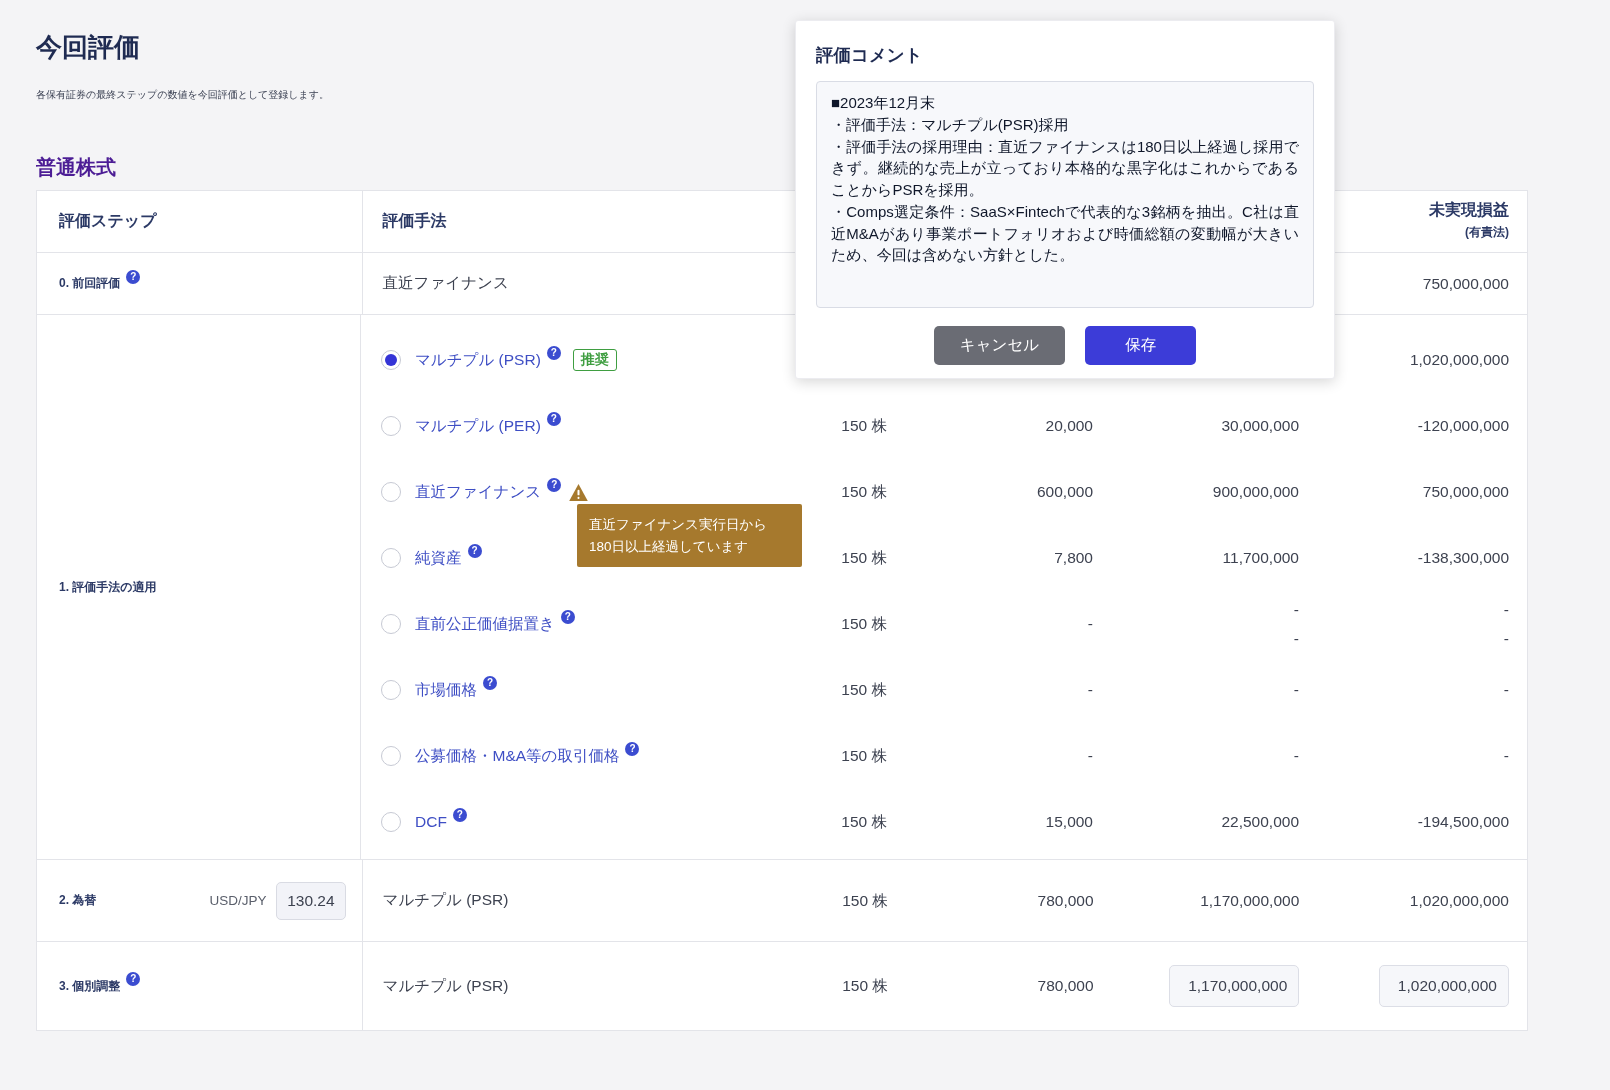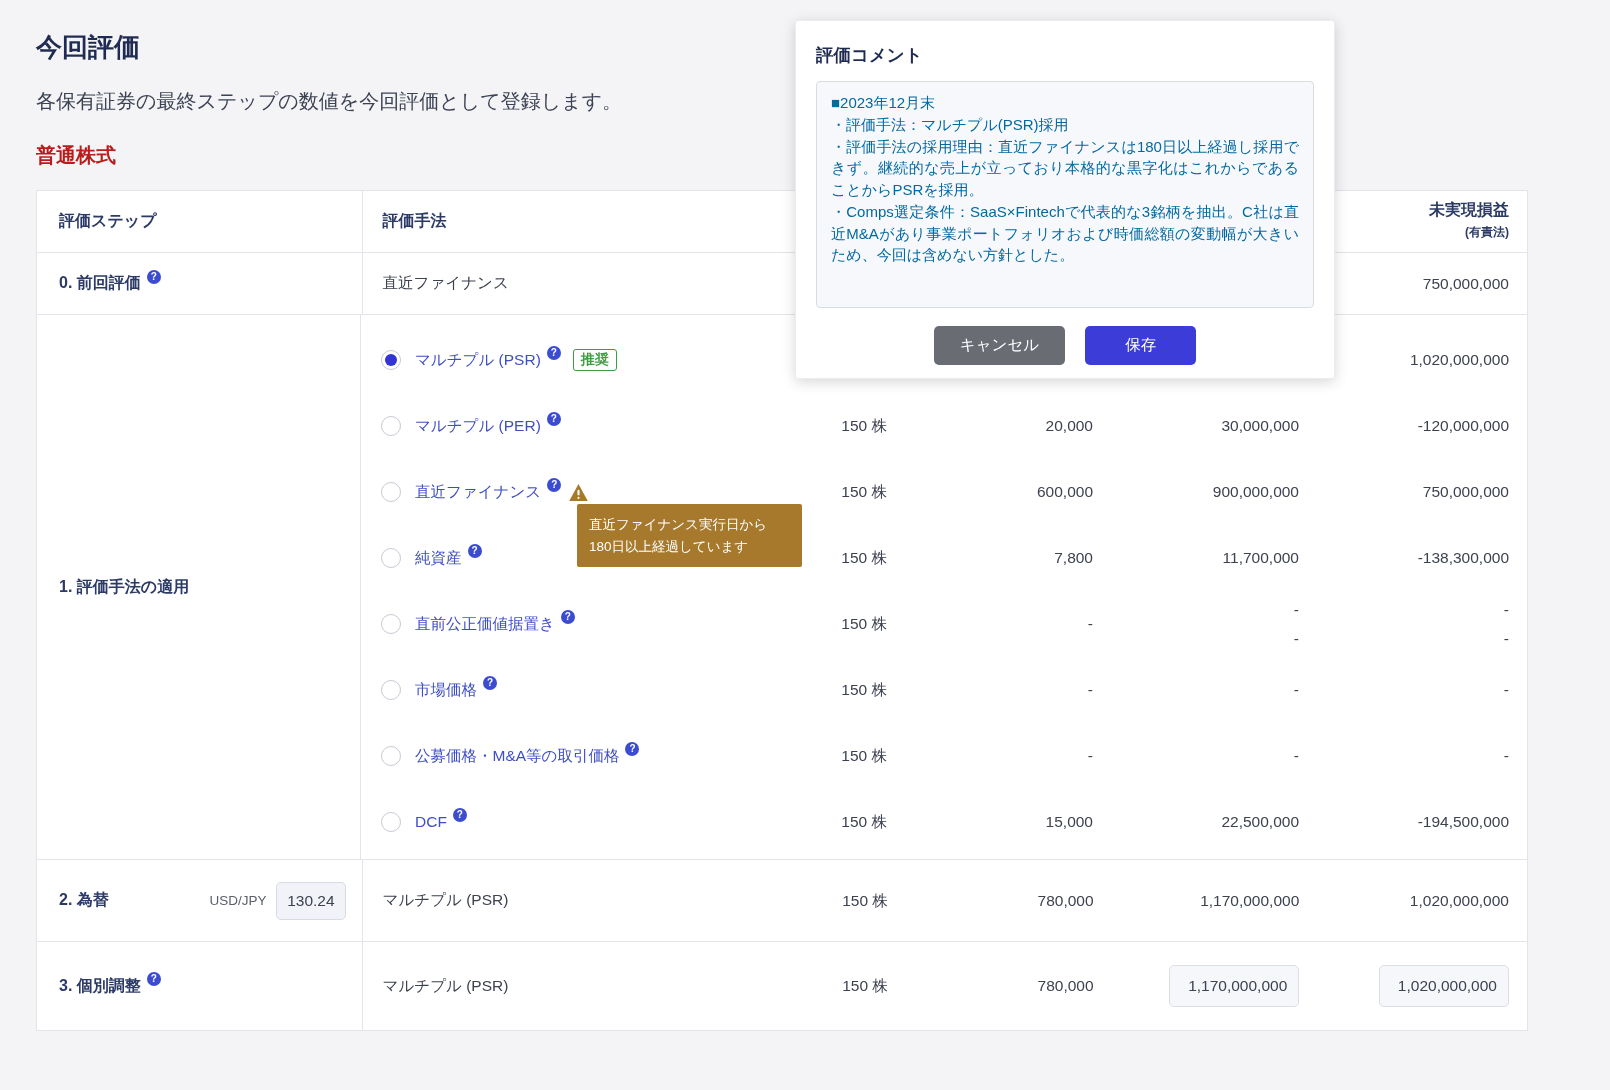--- a/index.html
+++ b/index.html
@@ -7,22 +7,22 @@
   body {
     font-family: "Liberation Sans", "DejaVu Sans", sans-serif;
     background: #f4f4f6;
     color: #3d4250;
     overflow: hidden;
   }
   .stage { position: relative; width: 1394px; height: 1090px; }
 
   
   .page-title { position:absolute; left:36px; top:30px; font-size:26px; font-weight:bold; color:#1f2b52; }
-  .page-subtitle { position:absolute; left:36px; top:88px; font-size:20px; color:#3c4254;text-align:center; }
-  .section-title { position:absolute; left:36px; top:142px; font-size:20px; font-weight:bold; color:#b91c1c; }
+  .page-subtitle { position:absolute; left:36px; top:88px; font-size:10px; color:#3c4254;text-align:center; }
+  .section-title { position:absolute; left:36px; top:154px; font-size:20px; font-weight:bold; color:#4c1d95; }
 
   
   .comment-link { position:absolute; top:33px; right:80px; display:flex; align-items:center; gap:8px; cursor:pointer; }
   .comment-link .lbl { font-size:17px; font-weight:bold; color:#2e3dae; }
   .badge-red { background:#9e1a2c; color:#fff; font-size:13px; font-weight:bold; border-radius:999px; padding:16px 11px; }
 
   
   .vtable { position:absolute; left:36px; top:190px; width:1492px; background:#fff; border:1px solid #e3e4e9; }
   .trow { display:flex; align-items:stretch; }
   .bline { border-bottom:1px solid #e3e4e9; }
@@ -34,21 +34,21 @@
   .c-value  { width:206px; }
   .c-pl     { width:210px; }
   .num { justify-content:flex-end; padding-right:18px; font-size:15.5px; color:#3d4250; white-space:pre-line; text-align:right; line-height:1.9; }
 
   .thead { height:62px;justify-content:center; }
   .th { font-size:16px; font-weight:bold; color:#2c3a66; }
   .th-pl { flex-direction:column; align-items:flex-end; justify-content:center; }
   .th-pl .sub { font-size:12px; font-weight:bold; color:#2c3a66; margin-top:2px; }
 
   .row0 { height:62px; }
-  .step-label { font-size:16px; font-weight:bold; color:#2c3a66; }
+  .step-label { font-size:12px; font-weight:bold; color:#2c3a66; }
   .plain-method { font-size:15.5px; color:#3d4250; }
 
   .row1 { display:flex; }
   .row1 .c-step { display:flex; align-items:center; }
   .methods { display:flex; flex-direction:column; padding-top:12px; padding-bottom:4px; flex:1; }
   .mrow { display:flex; height:66px; align-items:stretch; }
 
   .radio { width:20px; height:20px; border-radius:50%; border:1.5px solid #c7cad4; background:#fff; display:inline-flex; align-items:center; justify-content:center; flex:none; cursor:pointer; }
   .radio .dot { width:12px; height:12px; border-radius:50%; background:transparent; }
   .radio.selected .dot { background:#3434d6; }
@@ -80,21 +80,21 @@
   
   .tooltip { position:absolute; left:577px; top:504px; width:225px; background:#a6792d; color:#fff;
              font-size:13.5px; line-height:1.6; padding:10px 12px; border-radius:2px; z-index:5; white-space:pre-line; }
 
   
   .dialog { position:absolute; left:795px; top:20px; width:540px; height:359px; background:#fff;
             border:1px solid #ececf0; border-radius:3px; box-shadow:0 3px 14px rgba(0,0,0,.16);
             padding:22px 20px 20px; z-index:10; }
   .dialog h2 { font-size:17.5px; font-weight:bold; color:#1f2b52; }
   .comment-box { margin-top:14px; height:227px; background:#f7f8fb; border:1px solid #d9dce5; border-radius:4px;
-                 padding:10px 14px; font-size:15px; line-height:1.45; color:#0369a1;
+                 padding:10px 14px; font-size:15px; line-height:1.45; color:#0f172a;
                  white-space:pre-wrap; text-align:justify; overflow:hidden; }
   .dlg-buttons { display:flex; justify-content:center; gap:20px; margin-top:18px; }
   .btn { border:none; border-radius:5px; color:#fff; font-size:15.5px; font-weight:normal; cursor:pointer;
          font-family:"Liberation Sans","DejaVu Sans",sans-serif; }
   .btn-cancel { background:#6a6c74; padding:9px 26px; }
   .btn-save   { background:#3c3cd8; padding:9px 40px; }
 </style>
 </head>
 <body>
 

